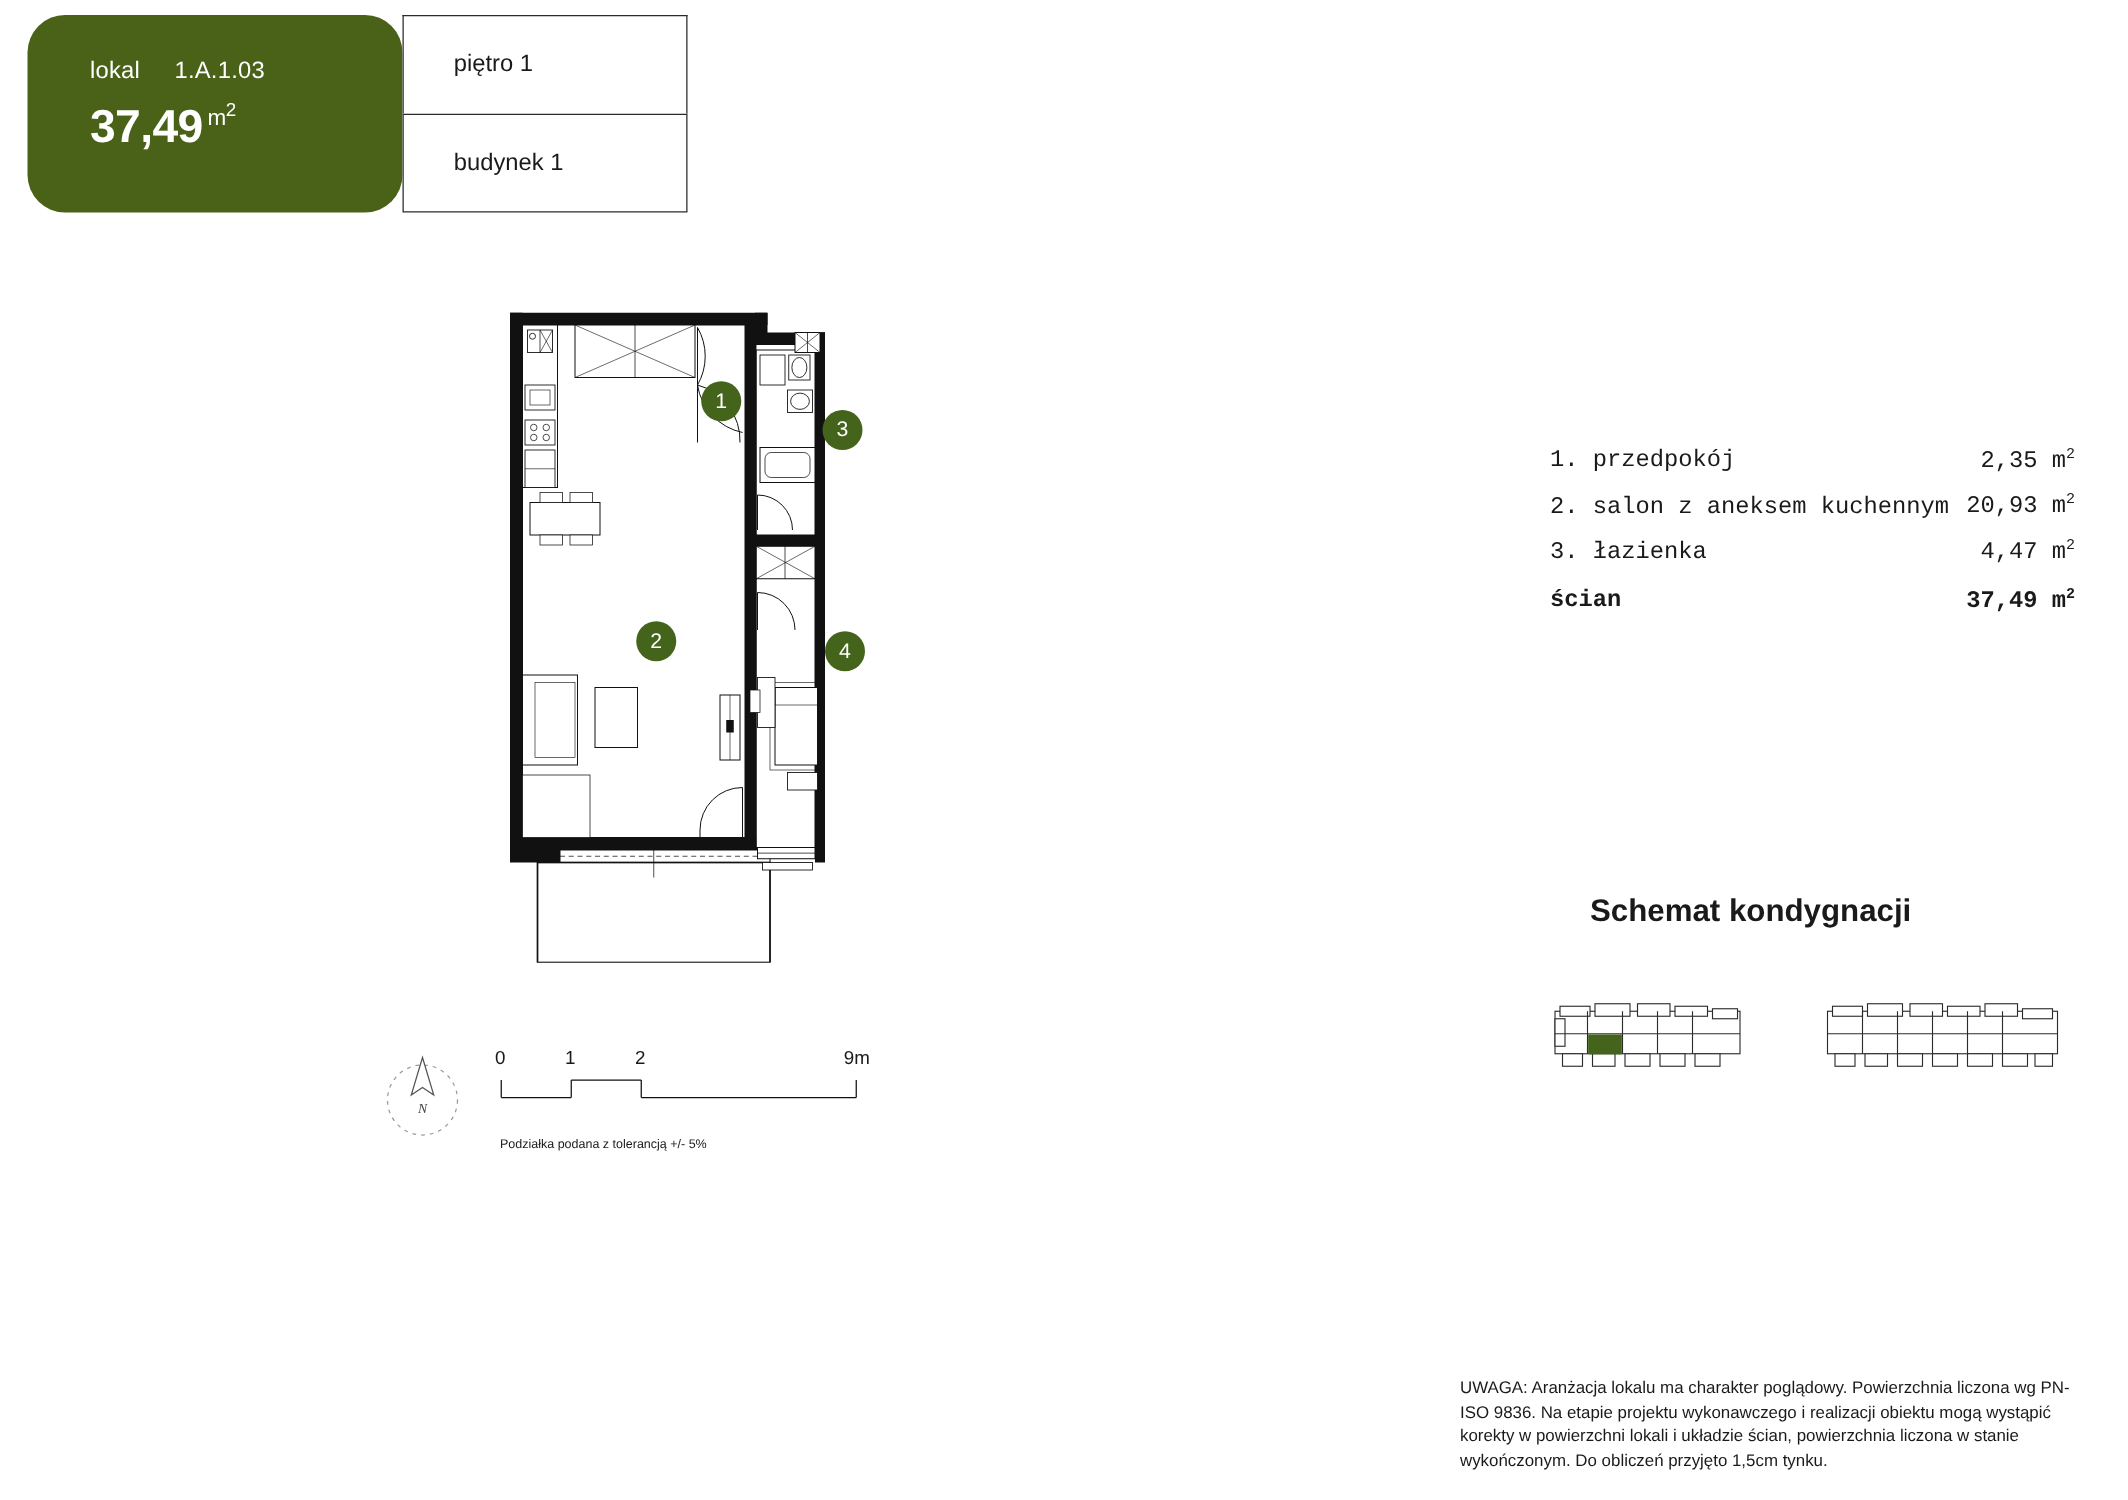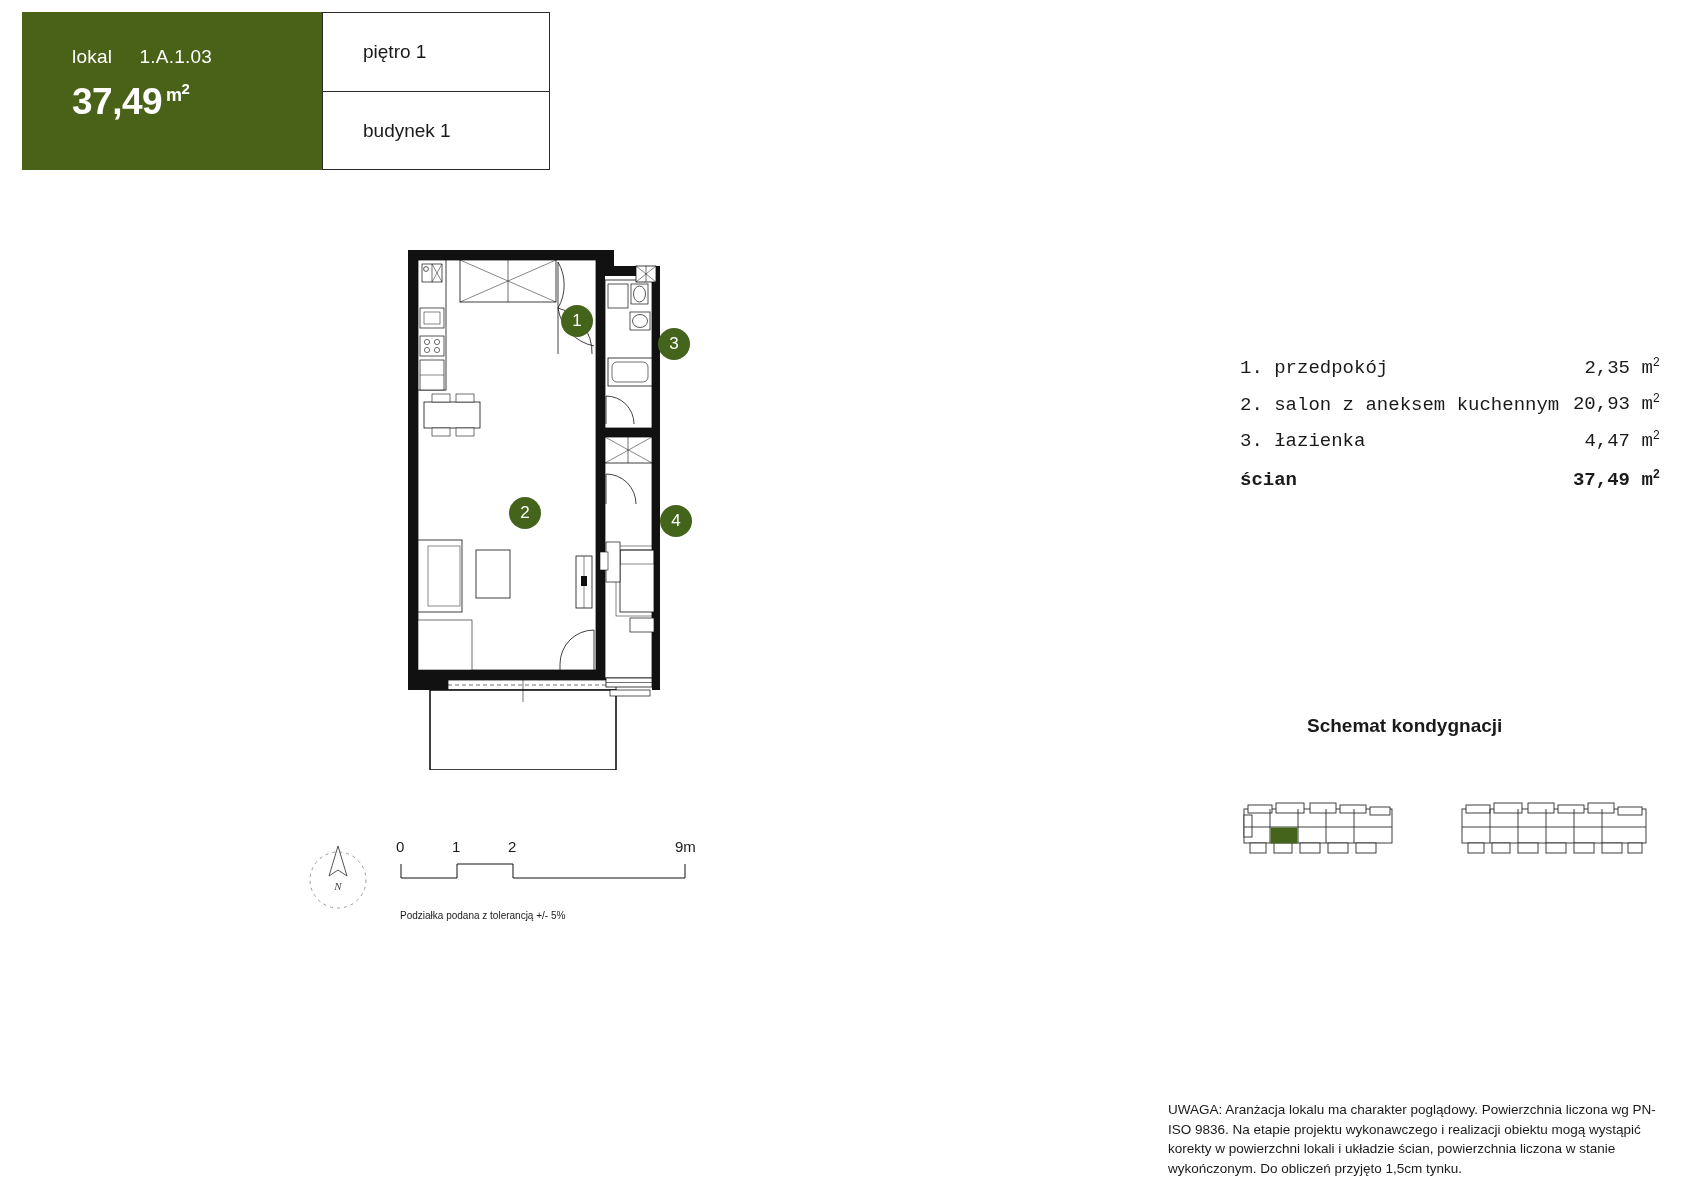--- a/index.html
+++ b/index.html
@@ -17,26 +17,27 @@
   #header-badge {
     position:absolute; left:22px; top:12px;
     width:528px; height:158px;
     display:flex;
   }
   #unit-block {
     width:300px; height:158px;
     background:#4a6118;
     color:#ffffff;
     padding:34px 0 0 50px;
+    border-radius:30px;
   }
   #unit-line { font-size:19px; letter-spacing:.2px; }
   #unit-line .lbl { font-weight:400; }
   #unit-line .code { margin-left:22px; font-weight:400; }
   #unit-area { margin-top:12px; font-size:37px; font-weight:700; letter-spacing:-.5px; }
-  #unit-area .sup { font-size:18px; font-weight:700; vertical-align:super; margin-left:4px; }
+  #unit-area .sup { font-size:18px; font-weight:400; vertical-align:super; margin-left:4px; }
   #meta-block {
     width:228px; height:158px;
     display:flex; flex-direction:column;
   }
   .meta-cell {
     flex:1 1 50%;
     border:1px solid #2a2a2a;
     display:flex; align-items:center;
     padding-left:40px;
     font-size:19px;
@@ -96,22 +97,22 @@
     font-size:19px; padding:6px 0 7px 0;
     color:#1a1a1a;
     font-family:Liberation Mono, monospace;
   }
   .area-row .val { white-space:nowrap; }
   .area-row .sup { font-size:12px; vertical-align:super; }
   .area-row.total { font-weight:700; padding-top:9px; }
 
   
   #schemat-title {
-    position:absolute; left:1307px; top:715px;
-    font-size:19px; font-weight:700;
+    position:absolute; left:1272px; top:715px;
+    font-size:25px; font-weight:700;
   }
   #schemat-graphic {
     position:absolute; left:1240px; top:795px;
     width:410px; height:70px;
   }
 
   
   #footer-note {
     position:absolute; left:1168px; top:1100px;
     width:500px;

